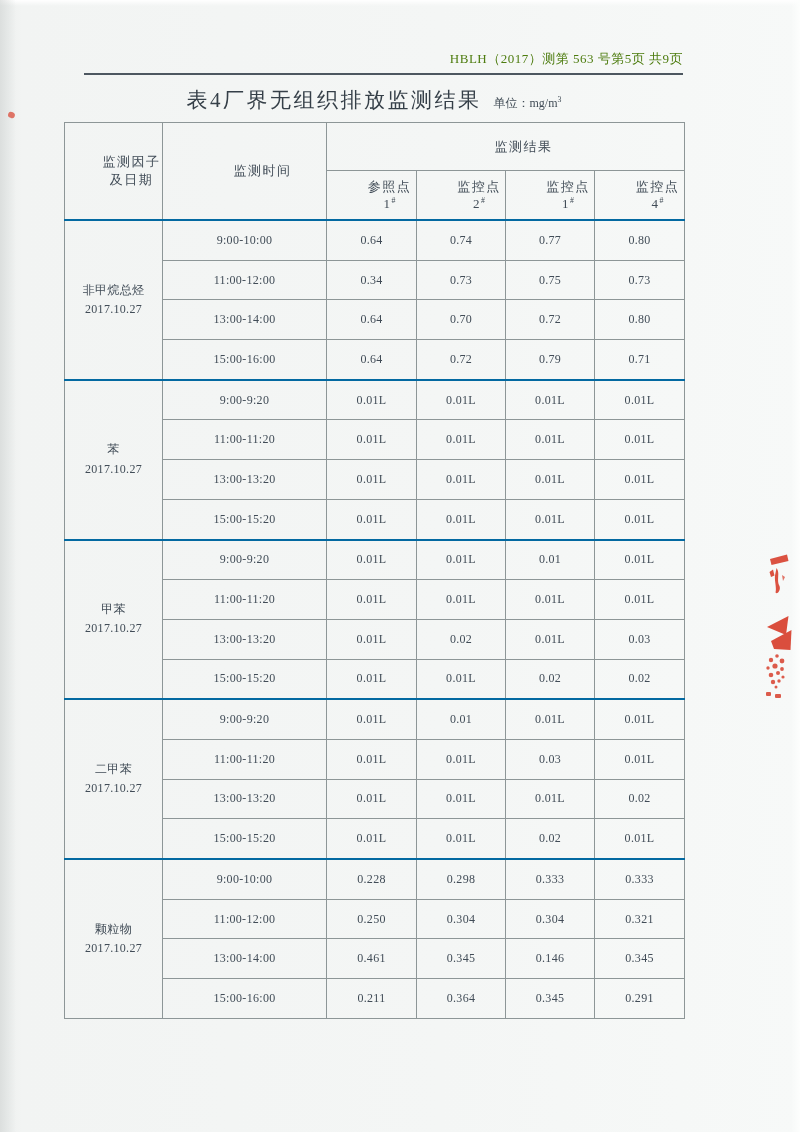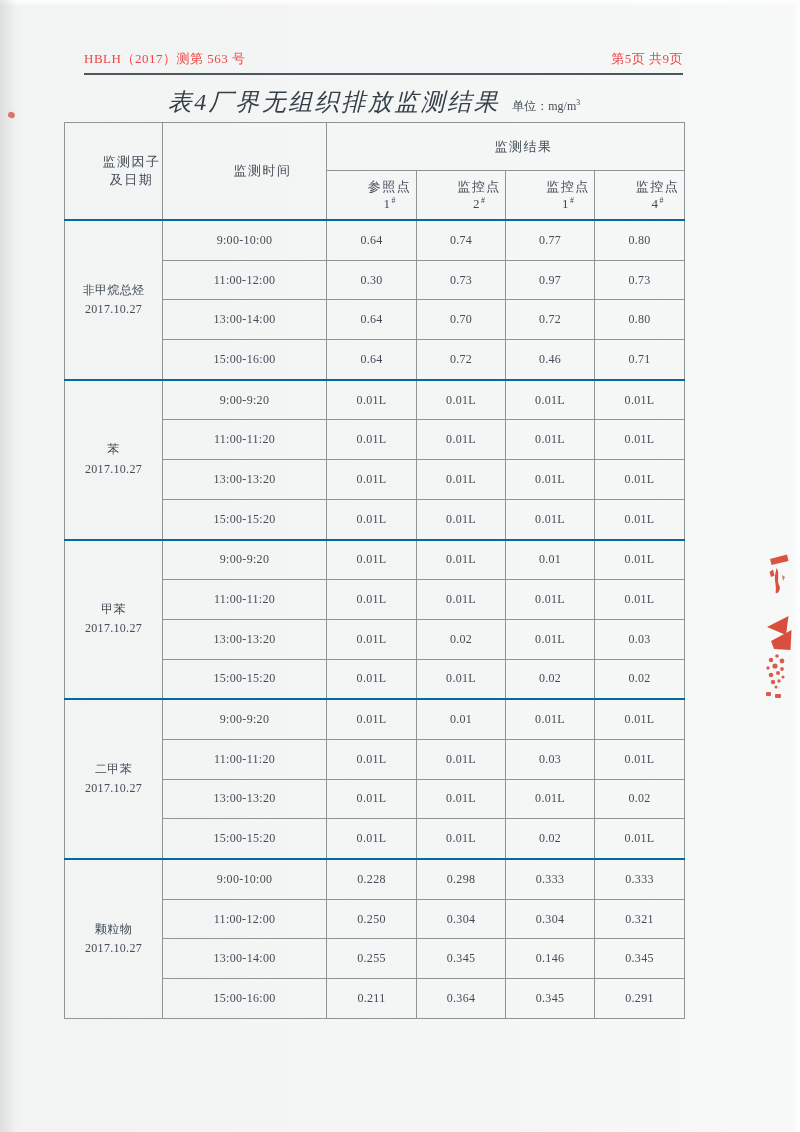--- a/index.html
+++ b/index.html
@@ -12,29 +12,29 @@
   .page { position:absolute; inset:0; }
   .page-left-edge { position:absolute; left:0; top:0; bottom:0; width:16px;
     background: linear-gradient(90deg, #d3d6d5, rgba(244,246,245,0)); opacity:.65; }
   .page-top-edge { position:absolute; left:0; right:0; top:0; height:6px;
     background: linear-gradient(180deg, #ffffff, rgba(255,255,255,0)); }
   .page-right-edge { position:absolute; right:0; top:0; bottom:0; width:9px;
     background: linear-gradient(270deg, #fdfefd, rgba(253,254,253,0)); }
 
   .doc-header {
     position:absolute; left:84px; top:44px; width:599px; height:24px;
-    display:flex; justify-content:space-between; align-items:flex-end;
+    display:flex; justify-content:flex-end; align-items:flex-end;
     border-bottom:2px solid #4d5760; padding-bottom:5px;
-    font-size:13px; letter-spacing:.5px; color:#ef4444;
+    font-size:13px; letter-spacing:.5px; color:#4d7c0f;
   }
   .title-row {
     position:absolute; left:64px; top:86px; width:620px;
     text-align:center; white-space:nowrap;
   }
-  .doc-title { font-size:24px; letter-spacing:2.5px; color:#353f48;font-style:italic; }
+  .doc-title { font-size:21px; letter-spacing:2.5px; color:#353f48; }
   .doc-unit { font-size:12px; margin-left:12px; color:#414c56; }
   .doc-unit sup { font-size:.65em; }
 
   table.monitor {
     position:absolute; left:64px; top:122px; width:620px;
     border-collapse:collapse; table-layout:fixed;
     border:1px solid #7e8788;
   }
   .monitor th, .monitor td {
     border:1px solid #8d9697; padding:0;
@@ -99,37 +99,37 @@
             <div>2017.10.27</div>
           </td>
           <td class="time-cell">9:00-10:00</td>
           <td class="value-cell">0.64</td>
           <td class="value-cell">0.74</td>
           <td class="value-cell">0.77</td>
           <td class="value-cell">0.80</td>
         </tr>
         <tr>
           <td class="time-cell">11:00-12:00</td>
-          <td class="value-cell">0.30</td>
+          <td class="value-cell">0.34</td>
           <td class="value-cell">0.73</td>
-          <td class="value-cell">0.97</td>
+          <td class="value-cell">0.75</td>
           <td class="value-cell">0.73</td>
         </tr>
         <tr>
           <td class="time-cell">13:00-14:00</td>
           <td class="value-cell">0.64</td>
           <td class="value-cell">0.70</td>
           <td class="value-cell">0.72</td>
           <td class="value-cell">0.80</td>
         </tr>
         <tr>
           <td class="time-cell">15:00-16:00</td>
           <td class="value-cell">0.64</td>
           <td class="value-cell">0.72</td>
-          <td class="value-cell">0.46</td>
+          <td class="value-cell">0.79</td>
           <td class="value-cell">0.71</td>
         </tr>
         <tr class="group-start">
           <td class="factor-cell" rowspan="4">
             <div>苯</div>
             <div>2017.10.27</div>
           </td>
           <td class="time-cell">9:00-9:20</td>
           <td class="value-cell">0.01L</td>
           <td class="value-cell">0.01L</td>
@@ -234,21 +234,21 @@
         </tr>
         <tr>
           <td class="time-cell">11:00-12:00</td>
           <td class="value-cell">0.250</td>
           <td class="value-cell">0.304</td>
           <td class="value-cell">0.304</td>
           <td class="value-cell">0.321</td>
         </tr>
         <tr>
           <td class="time-cell">13:00-14:00</td>
-          <td class="value-cell">0.255</td>
+          <td class="value-cell">0.461</td>
           <td class="value-cell">0.345</td>
           <td class="value-cell">0.146</td>
           <td class="value-cell">0.345</td>
         </tr>
         <tr>
           <td class="time-cell">15:00-16:00</td>
           <td class="value-cell">0.211</td>
           <td class="value-cell">0.364</td>
           <td class="value-cell">0.345</td>
           <td class="value-cell">0.291</td>

